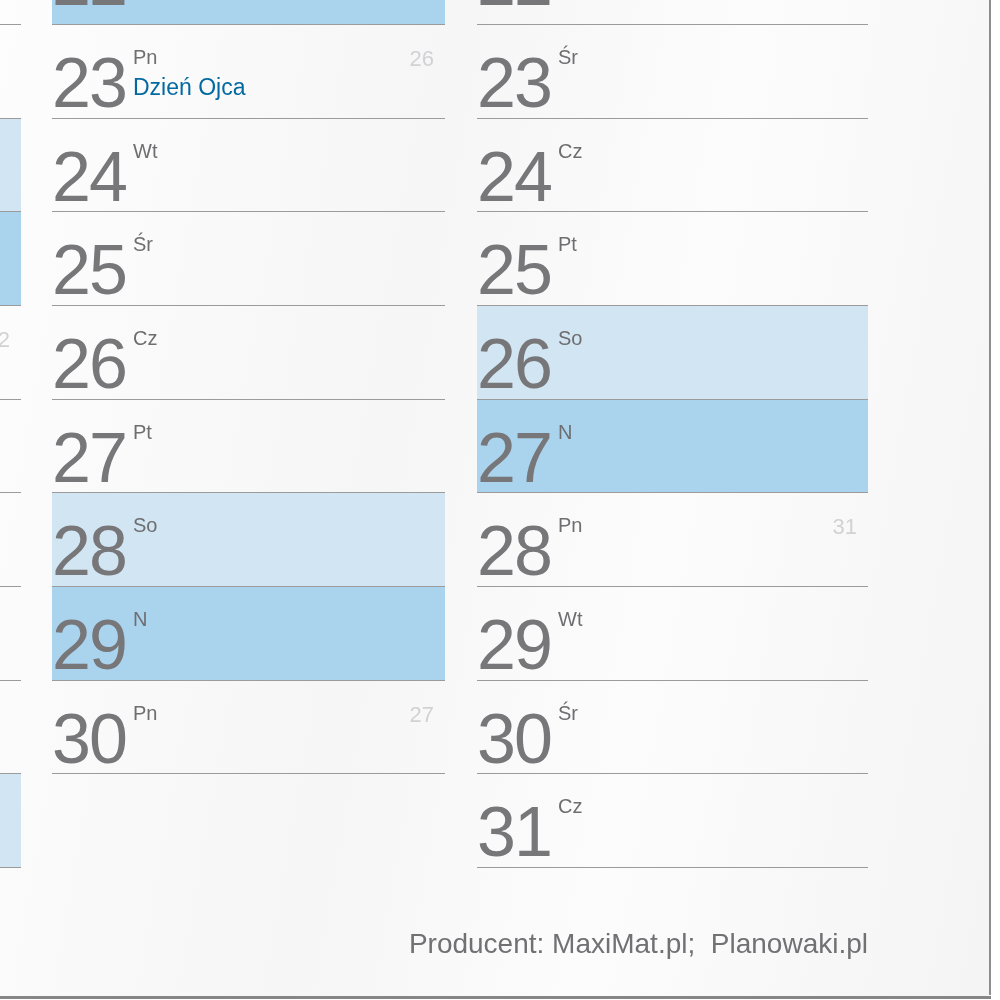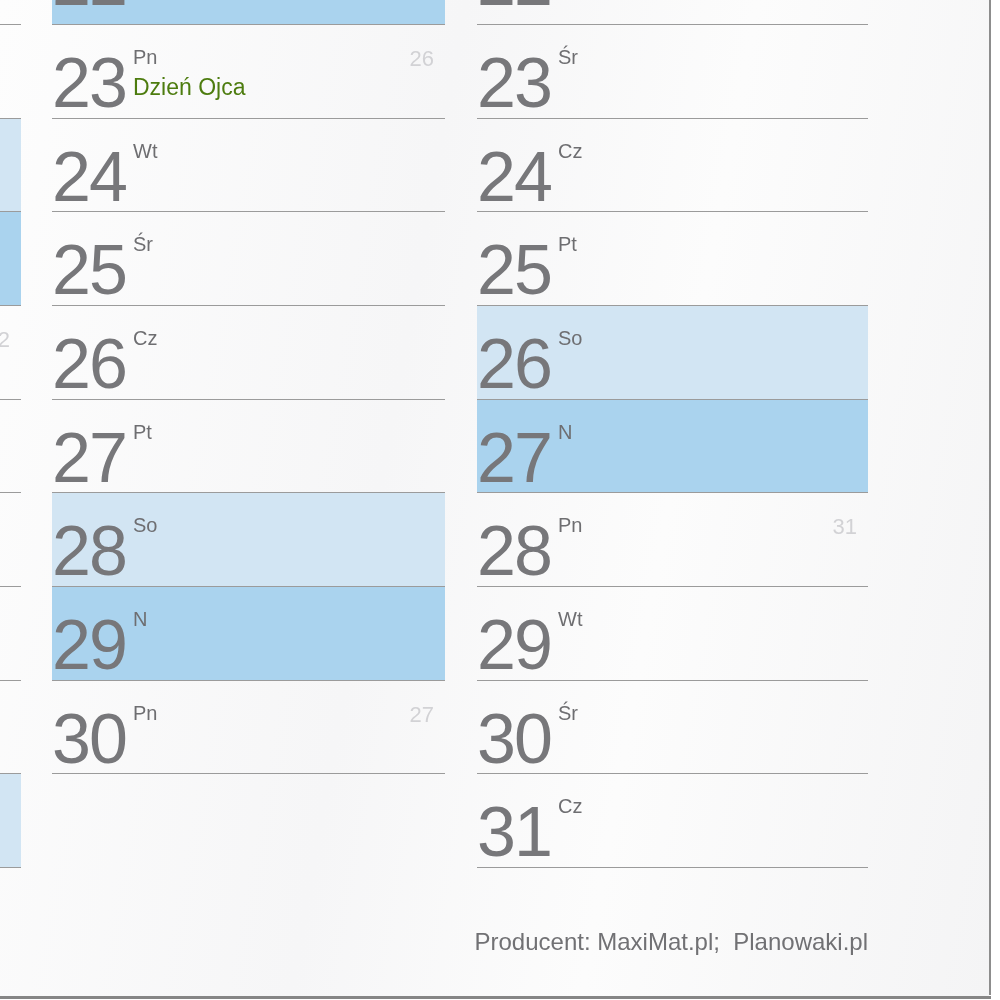--- a/index.html
+++ b/index.html
@@ -21,23 +21,23 @@
   .row.partial { height:25px; overflow:hidden; }
   .row.noline { border-bottom:none; }
   .row.sat { background:#d2e5f3; }
   .row.sun { background:#aad3ee; }
 
   .day { position:absolute; left:0; top:23px; font-size:70px; line-height:70px;
          letter-spacing:-2px; color:#77777a; }
   .row.partial .day { top:-54px; }
   .dow { position:absolute; left:81px; top:21px; font-size:20px; color:#6e6e71; }
   .week { position:absolute; right:11px; top:21px; font-size:22px; color:#d2d2d5; }
-  .holiday { position:absolute; left:81px; top:49px; font-size:23px; color:#4d7c0f; }
+  .holiday { position:absolute; left:81px; top:49px; font-size:23px; color:#0369a1; }
 
-  .footer { position:absolute; right:132px; top:928px; font-size:24px;
+  .footer { position:absolute; right:132px; top:928px; font-size:28px;
             color:#717174; white-space:pre; }
 </style>
 </head>
 <body>
 
 <div class="page">
   <div class="sheet"></div>
 
   <div class="col col-edge">
     <div class="row partial"></div>

